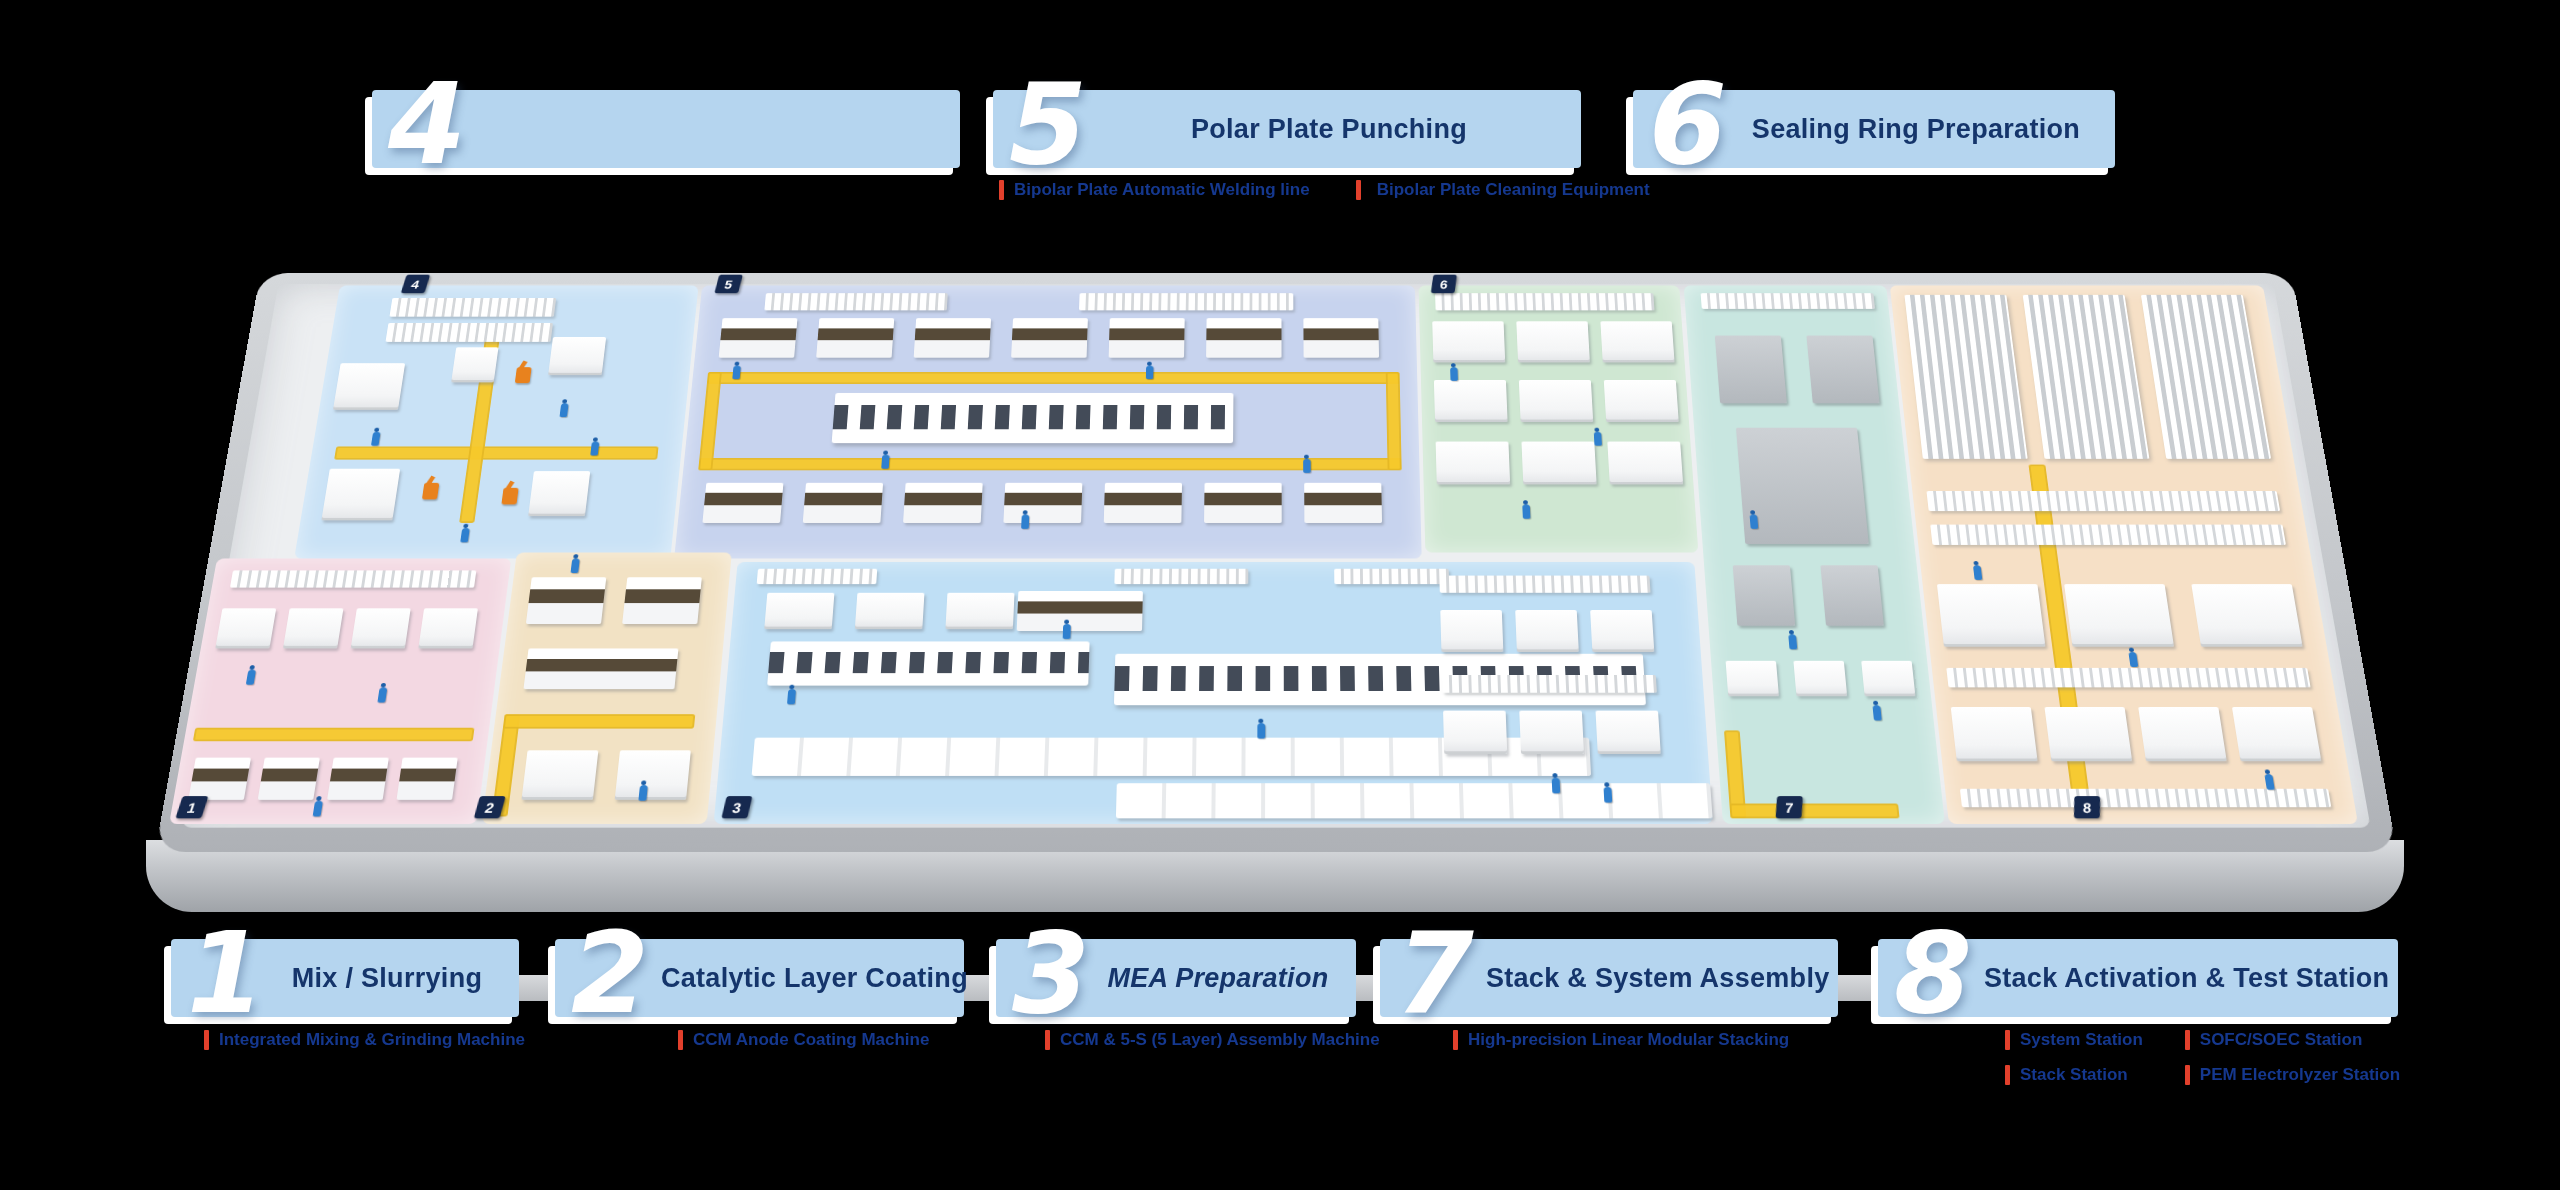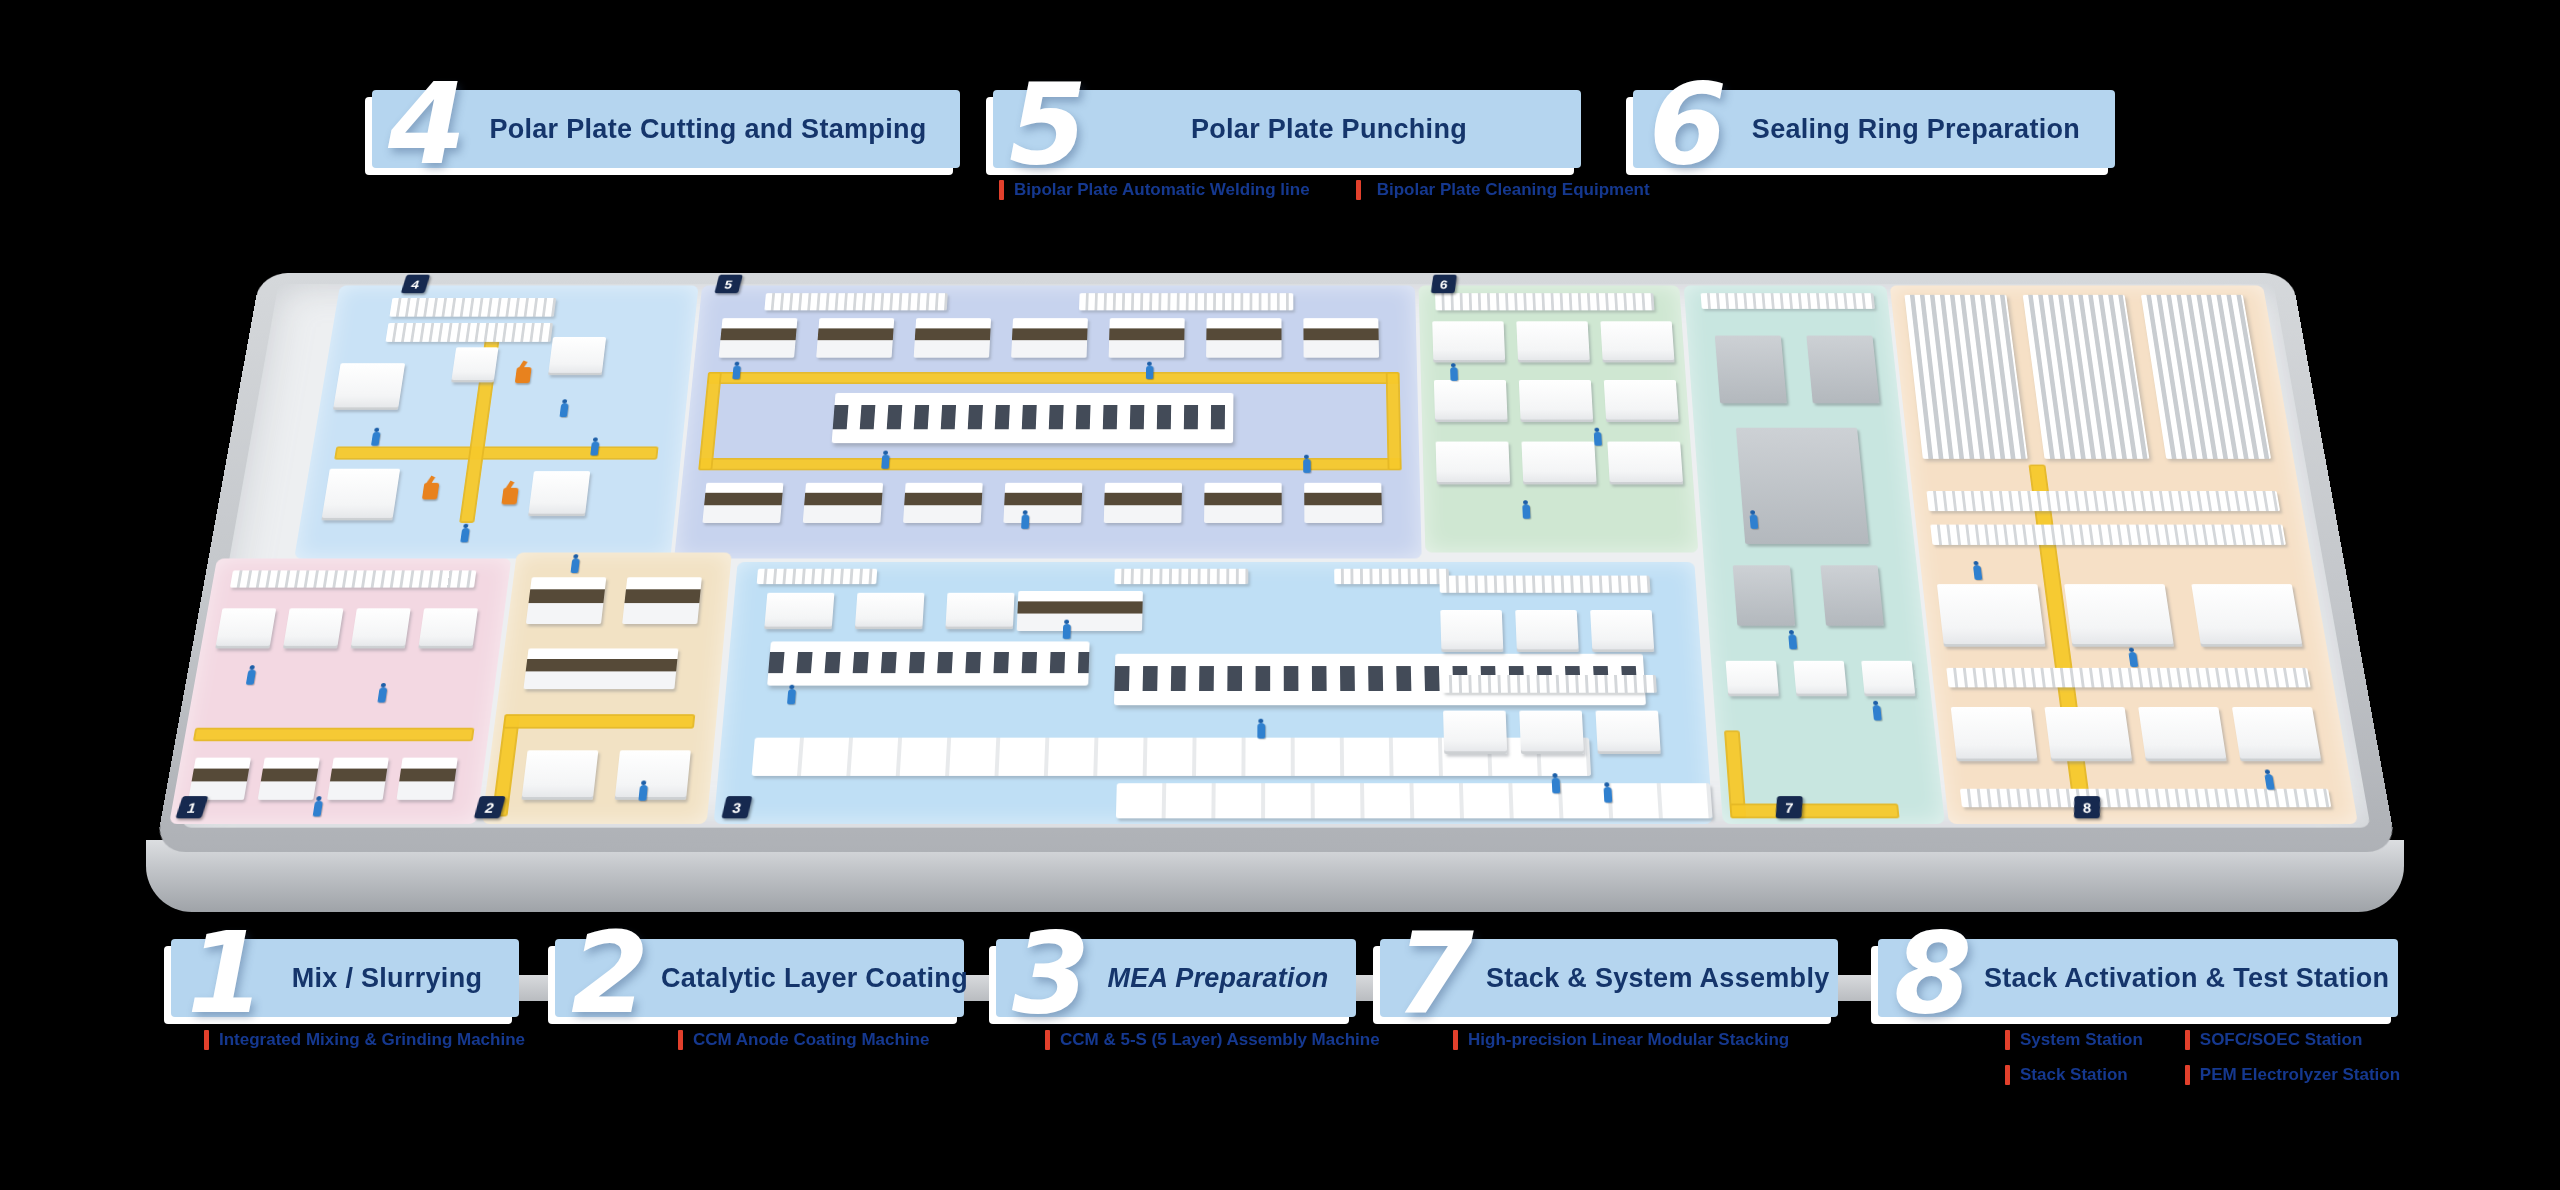--- a/index.html
+++ b/index.html
@@ -67,21 +67,20 @@
   .fbadge{position:absolute;width:26px;height:24px;color:#fff;font-size:15px;font-weight:700;
           display:flex;align-items:center;justify-content:center;transform:skewX(-8deg);
           border-radius:3px;box-shadow:2px 2px 3px rgba(0,0,0,.35);z-index:6;}
 </style>
 </head>
 <body>
 
 <div id="stage">
     <div class="banner" style="left: 372px; top: 90px; width: 588px; height: 78px; background: rgb(181, 213, 239);">
       <div class="bnum" style="color: rgb(255, 255, 255);">4</div>
-      <div class="btitle" style="color: rgb(21, 53, 107);">Polar Plate Cutting and  Stamping</div>
     </div>
     <div class="banner" style="left: 993px; top: 90px; width: 588px; height: 78px; background: rgb(181, 213, 239);">
       <div class="bnum" style="color: rgb(255, 255, 255);">5</div>
       <div class="btitle" style="color: rgb(21, 53, 107);">Polar Plate Punching</div>
     </div>
     <div class="banner" style="left: 1633px; top: 90px; width: 482px; height: 78px; background: rgb(181, 213, 239);">
       <div class="bnum" style="color: rgb(255, 255, 255);">6</div>
       <div class="btitle" style="color: rgb(21, 53, 107);">Sealing Ring Preparation</div>
     </div>
     <div class="banner" style="left: 171px; top: 939px; width: 348px; height: 78px; background: rgb(181, 213, 239);">

